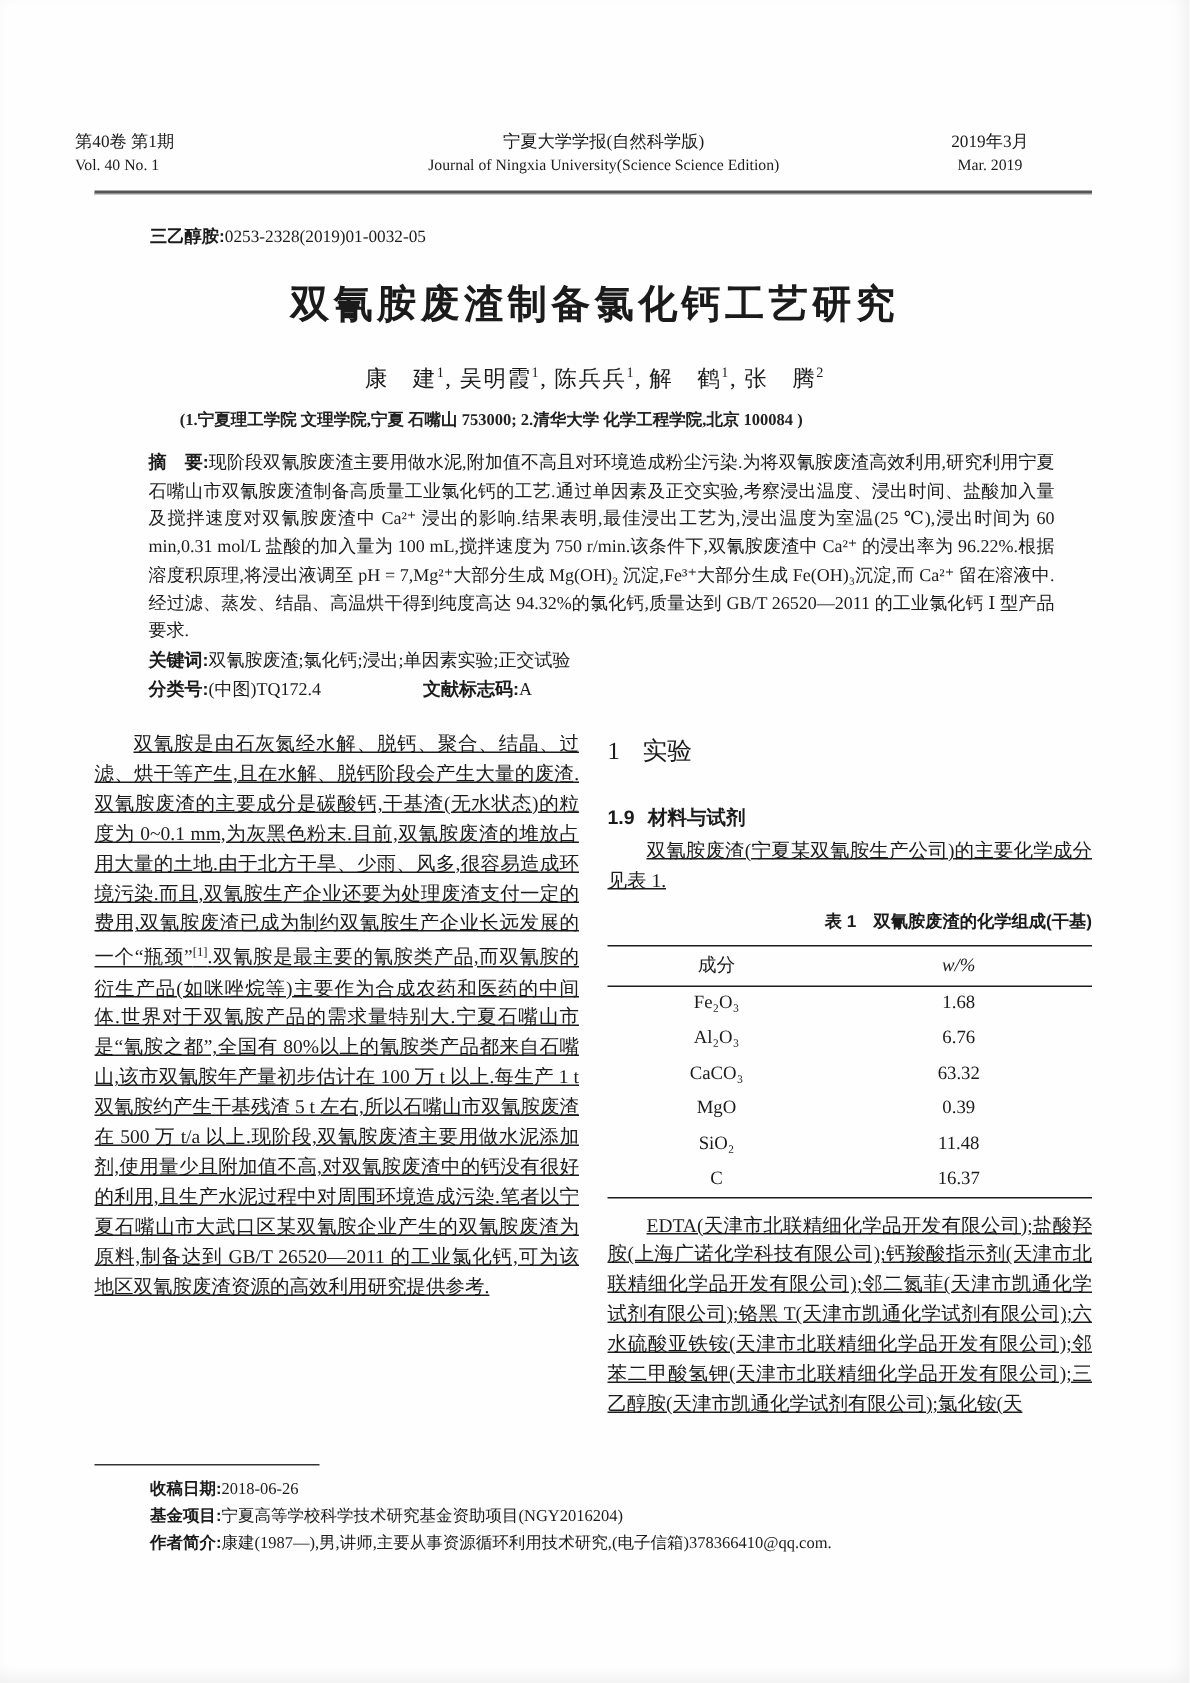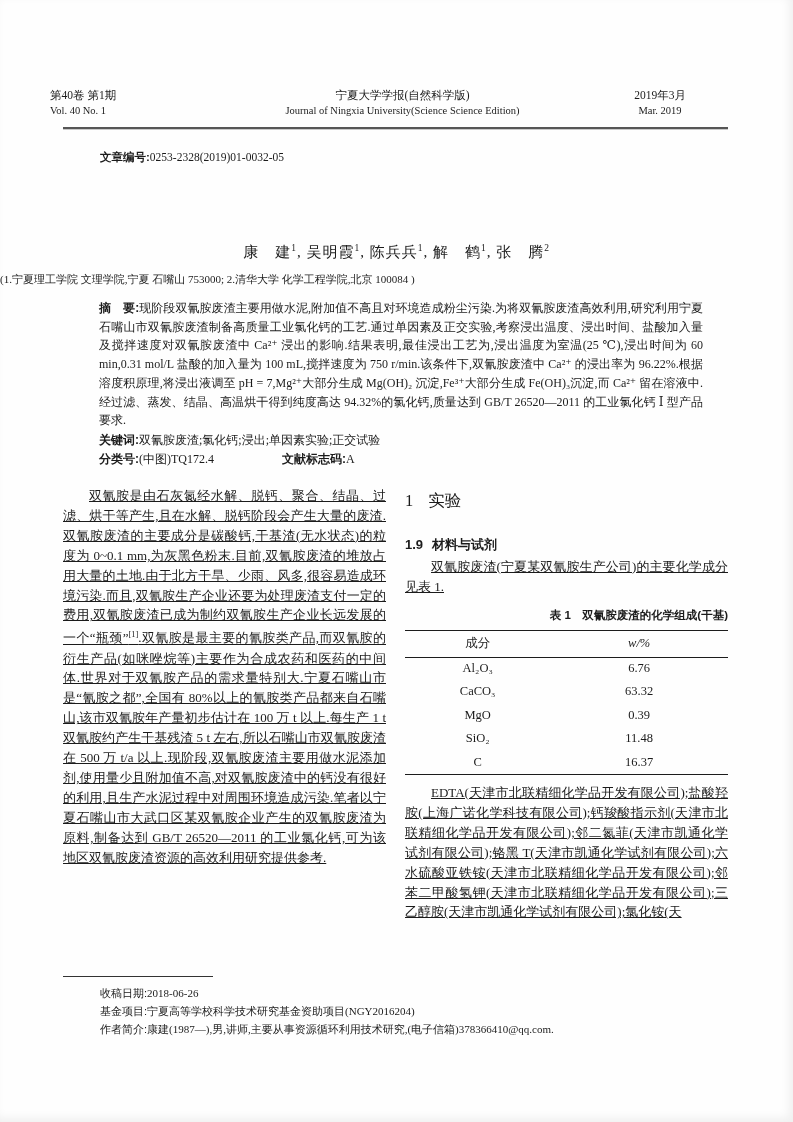--- a/index.html
+++ b/index.html
@@ -33,22 +33,22 @@
   .title {
     position:absolute; top:185px; left:0; width:793px; text-align:center;
     font-size:26px; font-weight:bold; letter-spacing:3px;
   }
   .authors {
     position:absolute; top:243px; left:0; width:793px; text-align:center;
     font-size:15px; letter-spacing:1px;
   }
   .authors sup { font-size:9.5px; }
   .affiliation {
-    position:absolute; top:272px; left:0; width:655px; text-align:left;
-    font-size:11px; color:#222;
+    position:absolute; top:272px; left:0; width:655px; text-align:center;
+    font-size:11px; color:#222;font-weight:bold;
   }
 
   
   .abstract-block {
     position:absolute; top:299px; left:99px; width:604px;
     font-size:12px; line-height:18.7px; text-align:justify;
   }
   .abstract-block .lbl { font-weight:bold; }
   .kw-line { margin-top:1px; }
   .cls-line .gap { display:inline-block; width:68px; }
@@ -81,21 +81,21 @@
   }
   table.datatable th.unit { font-style:italic; }
   table.datatable td { height:23.5px; text-align:center; }
   .c1 { width:45%; } .c2 { width:55%; }
 
   .after-table { margin-top:8px; }
 
   
   .footnote-rule { position:absolute; top:976px; left:63px; width:150px; border-top:1.2px solid #333; }
   .footnotes { position:absolute; top:984px; left:100px; width:605px; font-size:11px; line-height:18px; }
-  .footnotes .lbl { font-weight:normal; }
+  .footnotes .lbl { font-weight:bold; }
 </style>
 </head>
 <body>
 
 <div class="page">
 
   <div class="jheader">
     <div class="cell left">
       <div class="cn">第40卷 第1期</div>
       <div>Vol. 40 No. 1</div>
@@ -105,23 +105,24 @@
       <div>Journal of Ningxia University(Science Science Edition)</div>
     </div>
     <div class="cell right">
       <div class="cn">2019年3月</div>
       <div>Mar. 2019</div>
     </div>
   </div>
   <div class="header-rule"></div>
 
   <div class="article-id">
-    <span class="lbl sans">文章编号:</span><span>0253-2328(2019)01-0032-05</span>
-  </div>
-
+    <span class="lbl sans">三乙醇胺:</span><span>0253-2328(2019)01-0032-05</span>
+  </div>
+
+  <h1 class="title">双氰胺废渣制备氯化钙工艺研究</h1>
 
   <div class="authors">
     <span>康　建</span><sup>1</sup><span>,</span>
     <span>吴明霞</span><sup>1</sup><span>,</span>
     <span>陈兵兵</span><sup>1</sup><span>,</span>
     <span>解　鹤</span><sup>1</sup><span>,</span>
     <span>张　腾</span><sup>2</sup>
   </div>
 
   <div class="affiliation">(1.宁夏理工学院 文理学院,宁夏 石嘴山 753000; 2.清华大学 化学工程学院,北京 100084 )</div>
@@ -154,20 +155,24 @@
     <div class="tbl-caption sans">表 1　双氰胺废渣的化学组成(干基)</div>
     <table class="datatable">
       <thead>
         <tr>
           <th class="c1">成分</th>
           <th class="c2 unit">w/%</th>
         </tr>
       </thead>
       <tbody>
         <tr>
+            <td>Fe₂O₃</td>
+            <td>1.68</td>
+          </tr>
+        <tr>
             <td>Al₂O₃</td>
             <td>6.76</td>
           </tr>
         <tr>
             <td>CaCO₃</td>
             <td>63.32</td>
           </tr>
         <tr>
             <td>MgO</td>
             <td>0.39</td>

